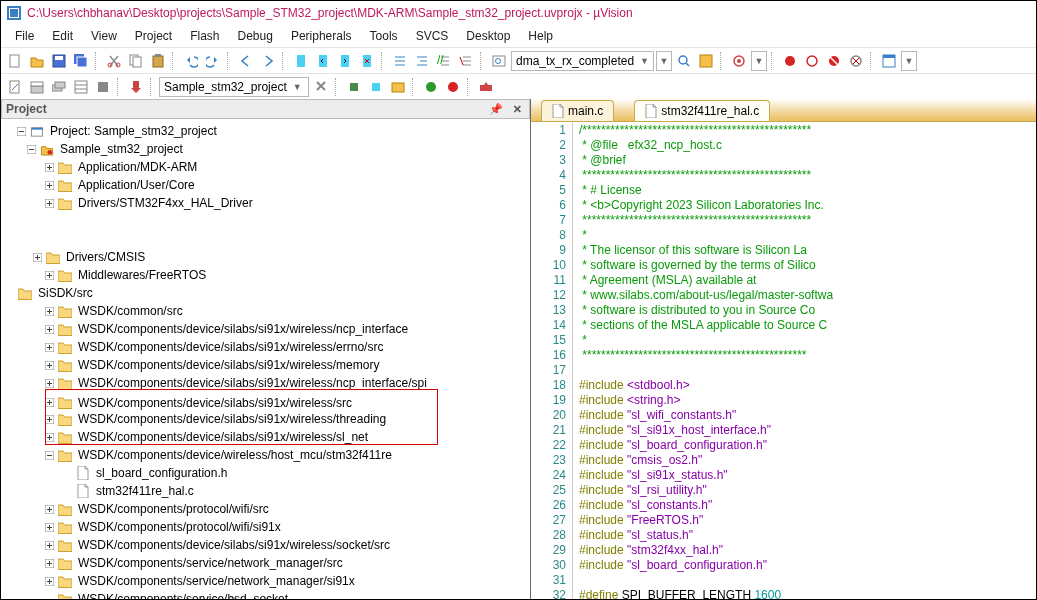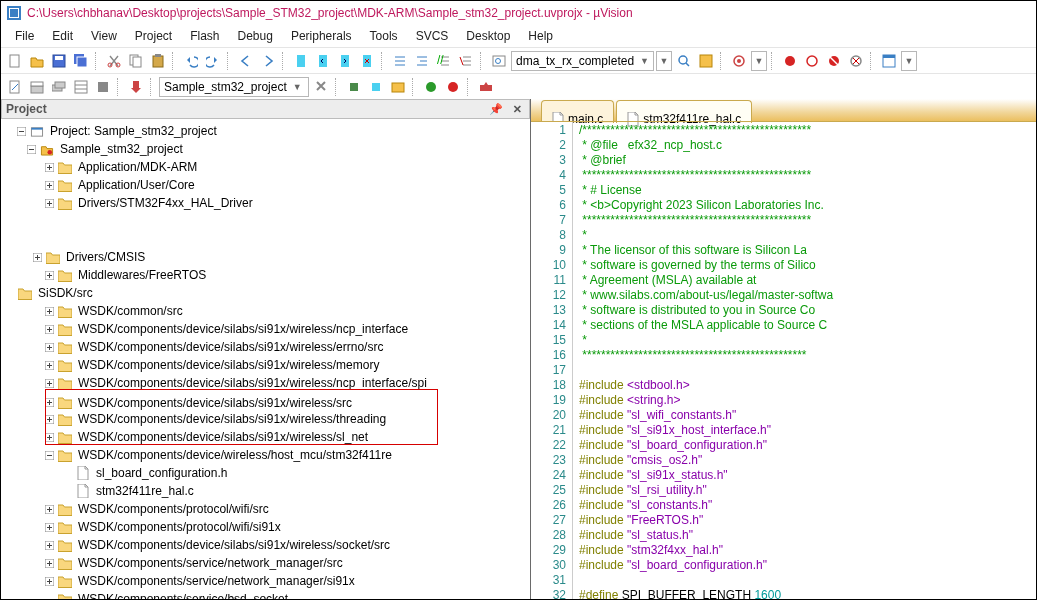--- a/index.html
+++ b/index.html
@@ -23,21 +23,21 @@
 .pin{font-size:11px;color:#555;padding:0 3px}
 .tree{flex:1;overflow:auto;background:#fff;padding-top:3px}
 .tn{display:flex;align-items:center;height:18px;white-space:nowrap}
 .tn .tw{width:16px;height:16px;display:flex;align-items:center;justify-content:center;color:#555;font-family:monospace;font-size:11px}
 .tn .ico{width:16px;height:16px;margin-right:3px;display:flex;align-items:center;justify-content:center}
 .tn .lbl{padding:0 2px}
 .fold svg{width:14px;height:13px}
 .file svg{width:12px;height:14px}
 .editor{flex:1;display:flex;flex-direction:column;background:#fff}
 .tabs{display:flex;height:22px;background:linear-gradient(#fff,#f1d69a 60%,#ebbf5f);padding-left:10px}
-.tab{display:flex;align-items:flex-start;gap:4px;padding:11px 10px;background:#fff8e8;border:1px solid #c9a94e;border-bottom:none;border-radius:4px 4px 0 0;margin-right:2px;height:21px;margin-top:1px}
+.tab{display:flex;align-items:center;gap:4px;padding:0 10px;background:#fff8e8;border:1px solid #c9a94e;border-bottom:none;border-radius:4px 4px 0 0;margin-right:20px;height:21px;margin-top:1px}
 .tab.inactive{background:#fdf3db}
 .tab.active{background:#fffef5}
 .tab .fi{width:12px;height:14px}
 .code{flex:1;display:flex;overflow:hidden;border-top:1px solid #c9a94e}
 .gut{width:42px;background:#fff;border-right:1px solid #ccc;text-align:right;color:#2a8a8a;font-family:Consolas,monospace;font-size:12px;line-height:15px;padding:1px 6px 0 0}
 .code-body{flex:1;font-family:Consolas,monospace;font-size:12px;line-height:15px;padding:1px 0 0 6px;overflow:hidden;position:relative}
 .code-body .ln{white-space:pre;height:15px}
 .c-comm{color:#0a9a0a}
 .c-pre{color:#808000}
 .c-inc{color:#8800aa}

